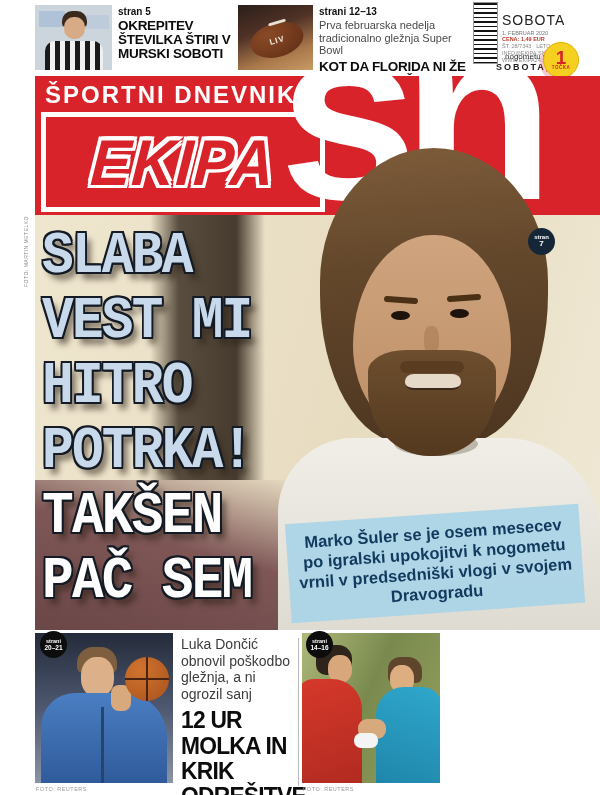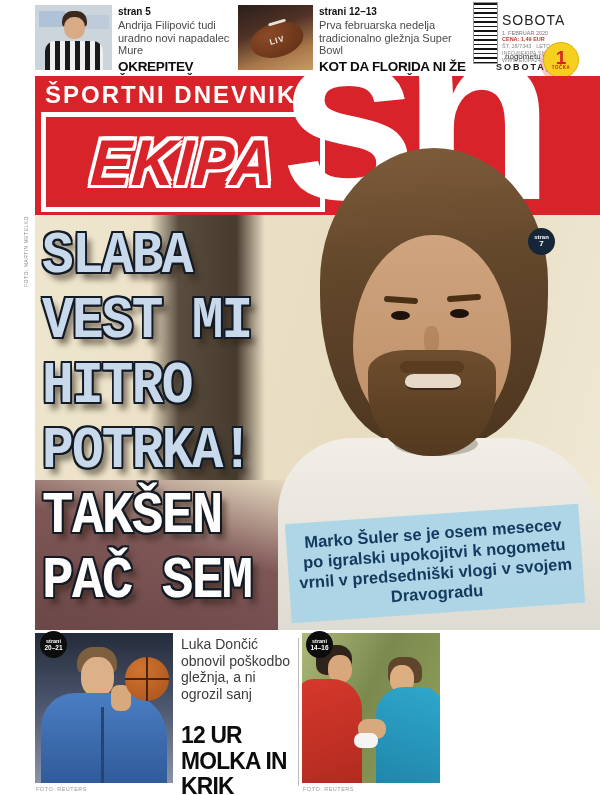--- a/index.html
+++ b/index.html
@@ -135,40 +135,39 @@
   .bp2 .wband{left:52px;top:100px;width:24px;height:15px;border-radius:7px;background:#f4f4f4;}
   .bbadge{width:27px;height:27px;border-radius:50%;background:#0d0d0d;z-index:3;
       display:flex;flex-direction:column;align-items:center;justify-content:center;color:#fff;}
   .bbadge .s1{font-size:5.5px;font-weight:bold;line-height:1.1;}
   .bbadge .s2{font-size:6.5px;font-weight:bold;line-height:1.1;}
   .bb1{left:40px;top:631px;} .bb2{left:306px;top:631px;}
   .caption{top:786px;font-size:5.5px;color:#999;letter-spacing:.5px;}
   .cap1{left:36px;} .cap2{left:303px;}
   .btext{top:636px;line-height:1.15;}
   .bt1{left:181px;width:114px;} .bt2{left:448px;width:148px;}
-  .bintro{font-size:14px;color:#3c3c3c;line-height:1.18;margin-bottom:20px;}
+  .bintro{font-size:14px;color:#3c3c3c;line-height:1.18;margin-bottom:5px;}
   .bhl{font-size:24px;font-weight:bold;color:#0c0c0c;line-height:1.06;letter-spacing:-.8px;
       transform:scaleX(.95);transform-origin:left;white-space:nowrap;}
   .bt2 .bhl{font-size:25px;}
 </style>
 </head>
 <body>
 
 <div class="page">
 
   <div class="abs teaser-photo t1">
     <div class="abs ad1"></div>
     <div class="abs ad2"></div>
     <div class="abs hair"></div>
     <div class="abs face"></div>
     <div class="abs jersey"></div>
   </div>
   <div class="abs teaser-text tt1">
     <div class="page-ref">stran 5</div>
-    <div class="teaser-intro">Andrija Filipović tudi uradno novi napadalec Mure</div>
     <div class="teaser-head">OKREPITEV ŠTEVILKA ŠTIRI V MURSKI SOBOTI</div>
   </div>
 
   <div class="abs teaser-photo t2">
     <div class="abs ball">LIV</div>
     <div class="abs lace"></div>
   </div>
   <div class="abs teaser-text tt2">
     <div class="page-ref">strani 12–13</div>
     <div class="teaser-intro">Prva februarska nedelja tradicionalno gležnja Super Bowl</div>

